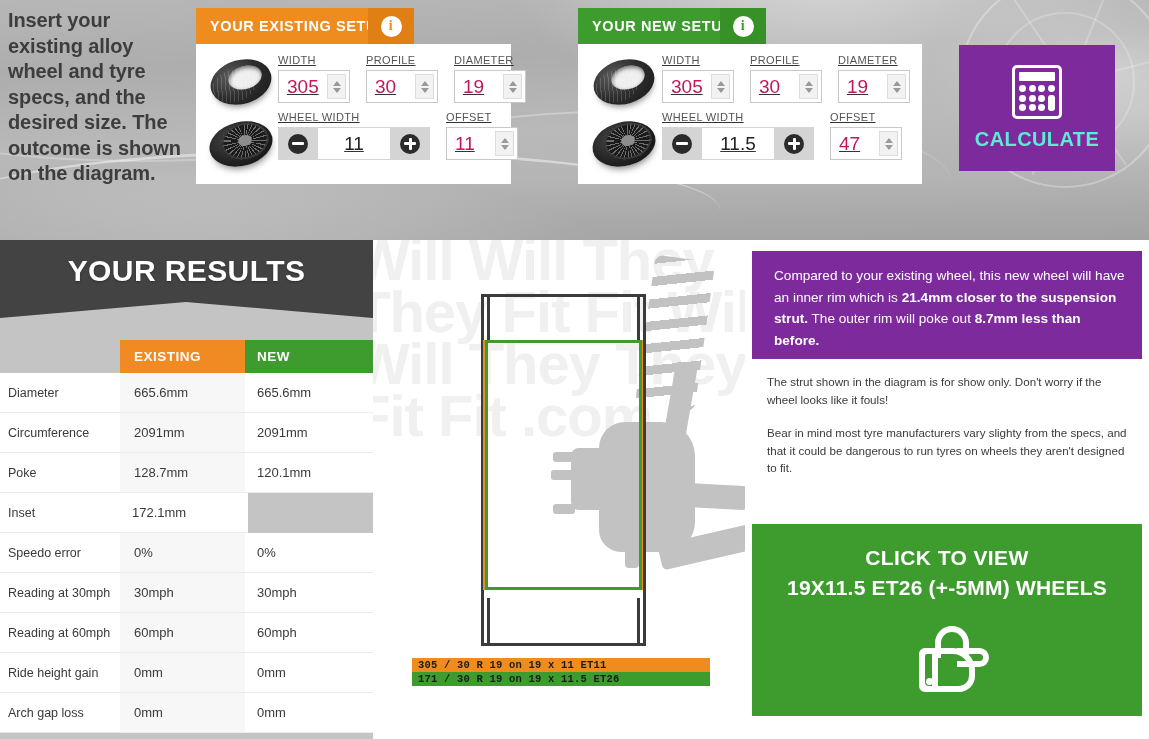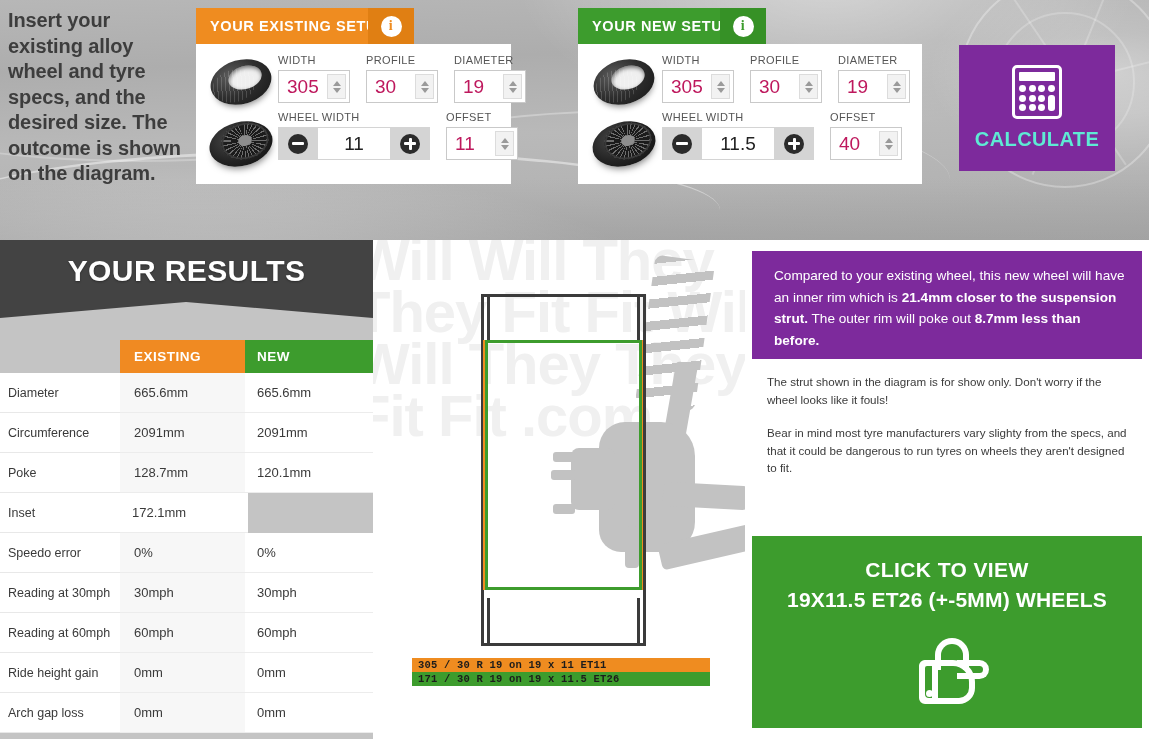--- a/index.html
+++ b/index.html
@@ -105,21 +105,21 @@
       #1b1b1b;
     box-shadow:inset 0 0 0 2px #3a3a3a;
   }
   .wheel-img .hub{
     position:absolute;left:34px;top:19px;width:14px;height:11px;border-radius:50%;
     background:#8d8d8d;transform:rotate(-14deg);
   }
 
   .fields{flex:1;}
   .frow{display:flex;}
-  .fcell{margin-right:16px;}
+  .fcell{margin-right:16px;text-decoration:underline;}
   .fcell.last{margin-right:0;}
   .flabel{
     font-size:11px;color:#555;letter-spacing:.35px;margin-bottom:4px;
     text-transform:uppercase;white-space:nowrap;
   }
   .numbox{
     border:1px solid #c9c9c9;background:#fff;height:33px;display:flex;align-items:center;
     box-sizing:border-box;
   }
   .numbox .val{
@@ -260,21 +260,21 @@
   .right{position:absolute;left:745px;top:240px;width:404px;height:499px;background:#fff;}
   .callout{
     position:absolute;left:7px;top:11px;width:390px;height:108px;background:#7d2a9c;
     box-sizing:border-box;padding:14px 16px 0 22px;
     color:#fff;font-size:13.6px;line-height:21.5px;
   }
   .callout b{font-weight:bold;}
   .notes{position:absolute;left:22px;top:133px;width:365px;font-size:11.6px;line-height:17.5px;color:#3a3a3a;}
   .notes p{margin:0 0 16px 0;}
   .cta{
-    position:absolute;left:7px;top:296px;width:390px;height:192px;background:#3d9c2d;
+    position:absolute;left:7px;top:284px;width:390px;height:192px;background:#3d9c2d;
     display:flex;flex-direction:column;align-items:center;cursor:pointer;box-sizing:border-box;padding-top:22px;
   }
   .cta .l1{color:#fff;font-size:21px;font-weight:bold;letter-spacing:.4px;}
   .cta .l2{color:#fff;font-size:21px;font-weight:bold;letter-spacing:.2px;margin-top:6px;}
   .thumbicon{margin-top:22px;width:92px;height:76px;position:relative;}
   .thumbicon .palm{
     position:absolute;left:18px;top:26px;width:56px;height:44px;border:6px solid #fff;box-sizing:border-box;
     border-radius:8px 22px 16px 10px;
   }
   .thumbicon .cuff{
@@ -455,21 +455,21 @@
                 </div>
               <div class="stepval" style="width:72px;">11.5</div>
               <div class="stepbtn plus">
                   <span class="circ"></span>
                 </div>
             </div>
           </div>
           <div class="fcell last">
             <div class="flabel">OFFSET</div>
             <div class="numbox">
-              <span class="val">40</span>
+              <span class="val">47</span>
               <span class="spin">
                   <i class="up"></i>
                   <i class="dn"></i>
                 </span>
             </div>
           </div>
         </div>
       </div>
     </div>
   </div>

